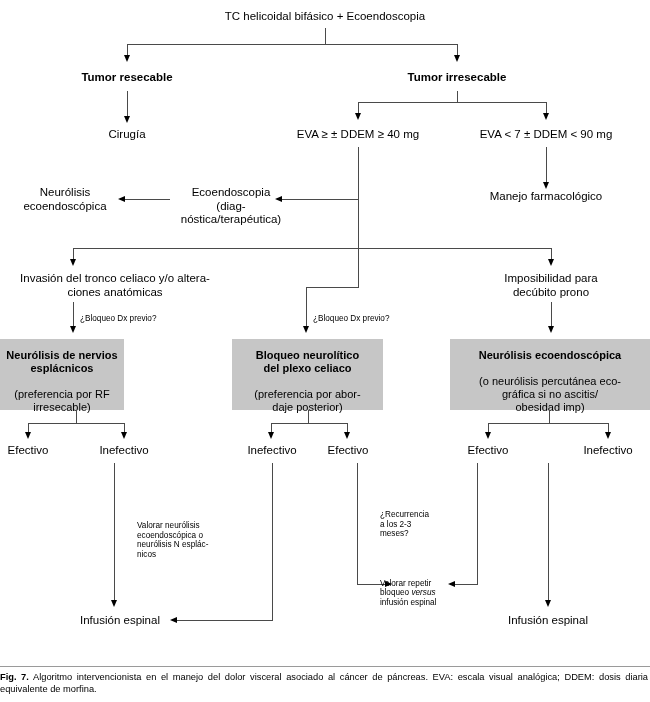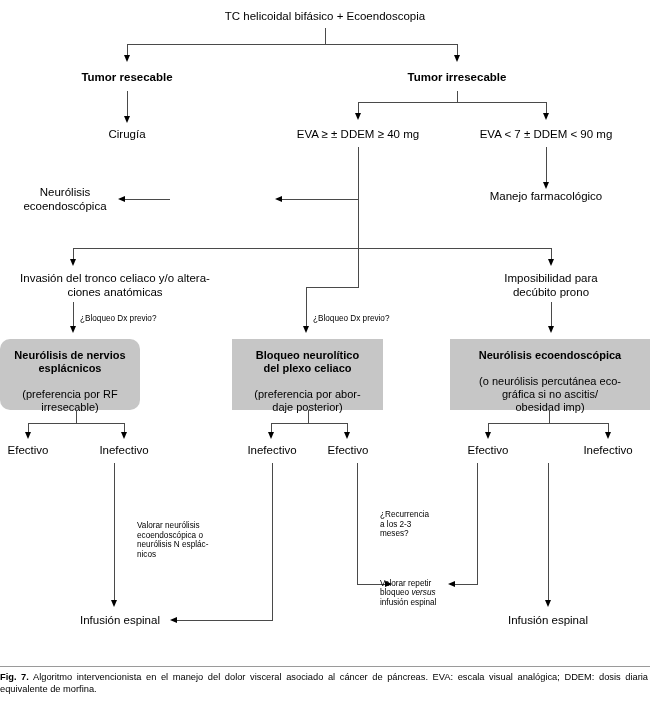--- a/index.html
+++ b/index.html
@@ -124,20 +124,22 @@
 
   <div class="ln vl" style="left:358px; top:147px; height:140px;"></div>
 
   <div class="ln vl" style="left:546px; top:147px; height:36px;"></div>
   <div class="arw arw-d" style="left:543px; top:182px;"></div>
   <div class="node" style="left:466px; top:190px; width:160px;">Manejo farmacológico</div>
 
   <div class="ln hl" style="left:282px; top:199px; width:76px;"></div>
   <div class="arw arw-l" style="left:275px; top:196px;"></div>
 
+  <div class="node" style="left:176px; top:186px; width:110px;">Ecoendoscopia (diag-
+nóstica/terapéutica)</div>
 
   <div class="ln hl" style="left:125px; top:199px; width:45px;"></div>
   <div class="arw arw-l" style="left:118px; top:196px;"></div>
 
   <div class="node" style="left:10px; top:186px; width:110px;">Neurólisis
 ecoendoscópica</div>
 
   <div class="ln hl" style="left:73px; top:248px; width:478px;"></div>
   <div class="ln vl" style="left:73px; top:248px; height:12px;"></div>
   <div class="ln vl" style="left:551px; top:248px; height:12px;"></div>
@@ -155,21 +157,21 @@
 
   <div class="ln vl" style="left:73px; top:302px; height:25px;"></div>
   <div class="arw arw-d" style="left:70px; top:326px;"></div>
 
   <div class="ln vl" style="left:551px; top:302px; height:25px;"></div>
   <div class="arw arw-d" style="left:548px; top:326px;"></div>
 
   <div class="small" style="left:80px; top:314px; width:110px; text-align:left;">¿Bloqueo Dx previo?</div>
   <div class="small" style="left:313px; top:314px; width:110px; text-align:left;">¿Bloqueo Dx previo?</div>
 
-  <div class="gbox" style="left:0px; top:339px; width:140px; height:71px;border-radius:10px;">
+  <div class="gbox" style="left:0px; top:339px; width:124px; height:71px;">
     <div>
       <span class="b">Neurólisis de nervios
 esplácnicos</span><br>
       <span>(preferencia por RF
 irresecable)</span>
     </div>
   </div>
 
   <div class="gbox" style="left:232px; top:339px; width:151px; height:71px;">
     <div>

